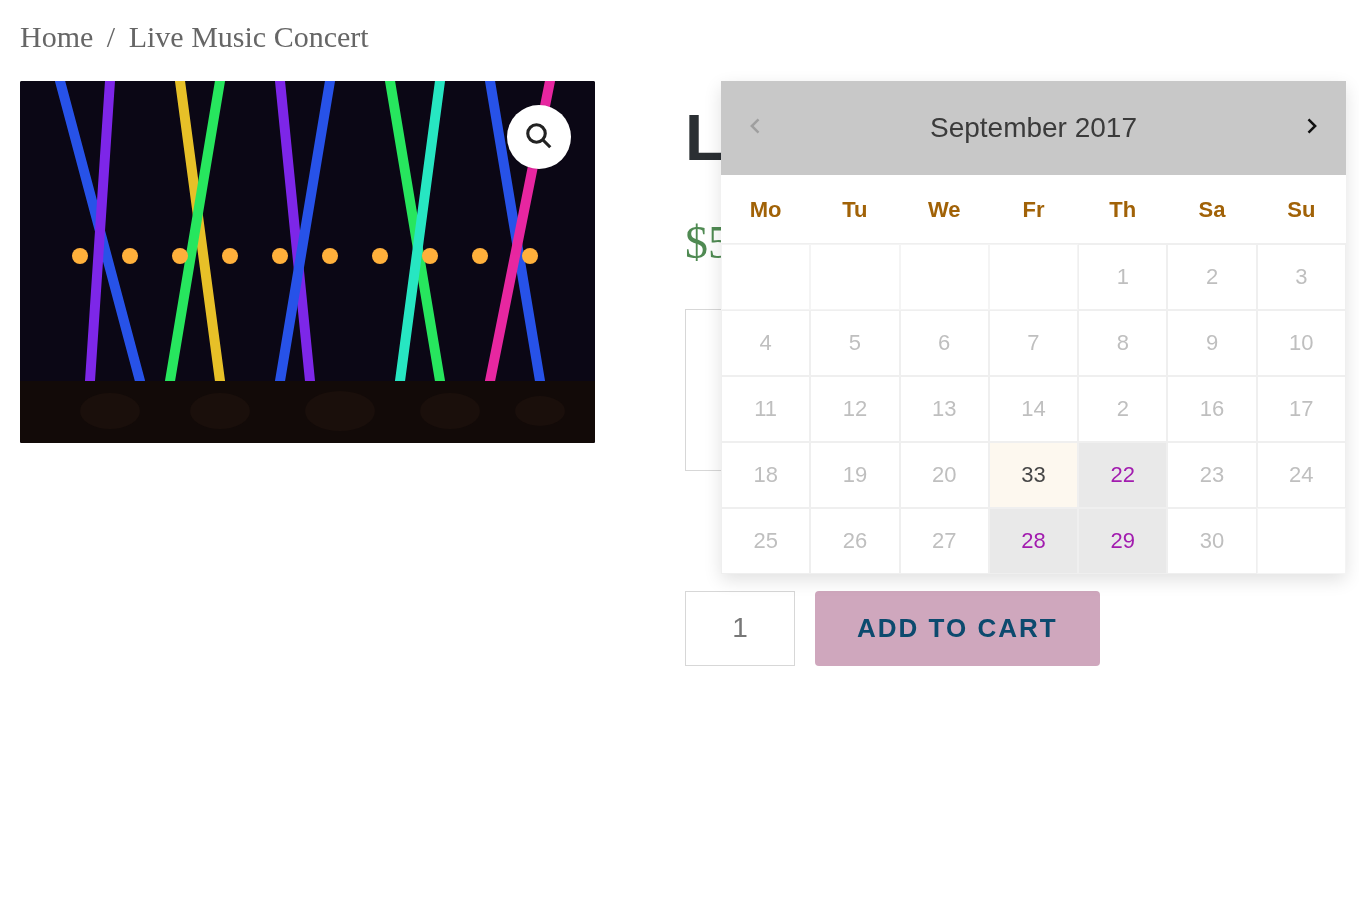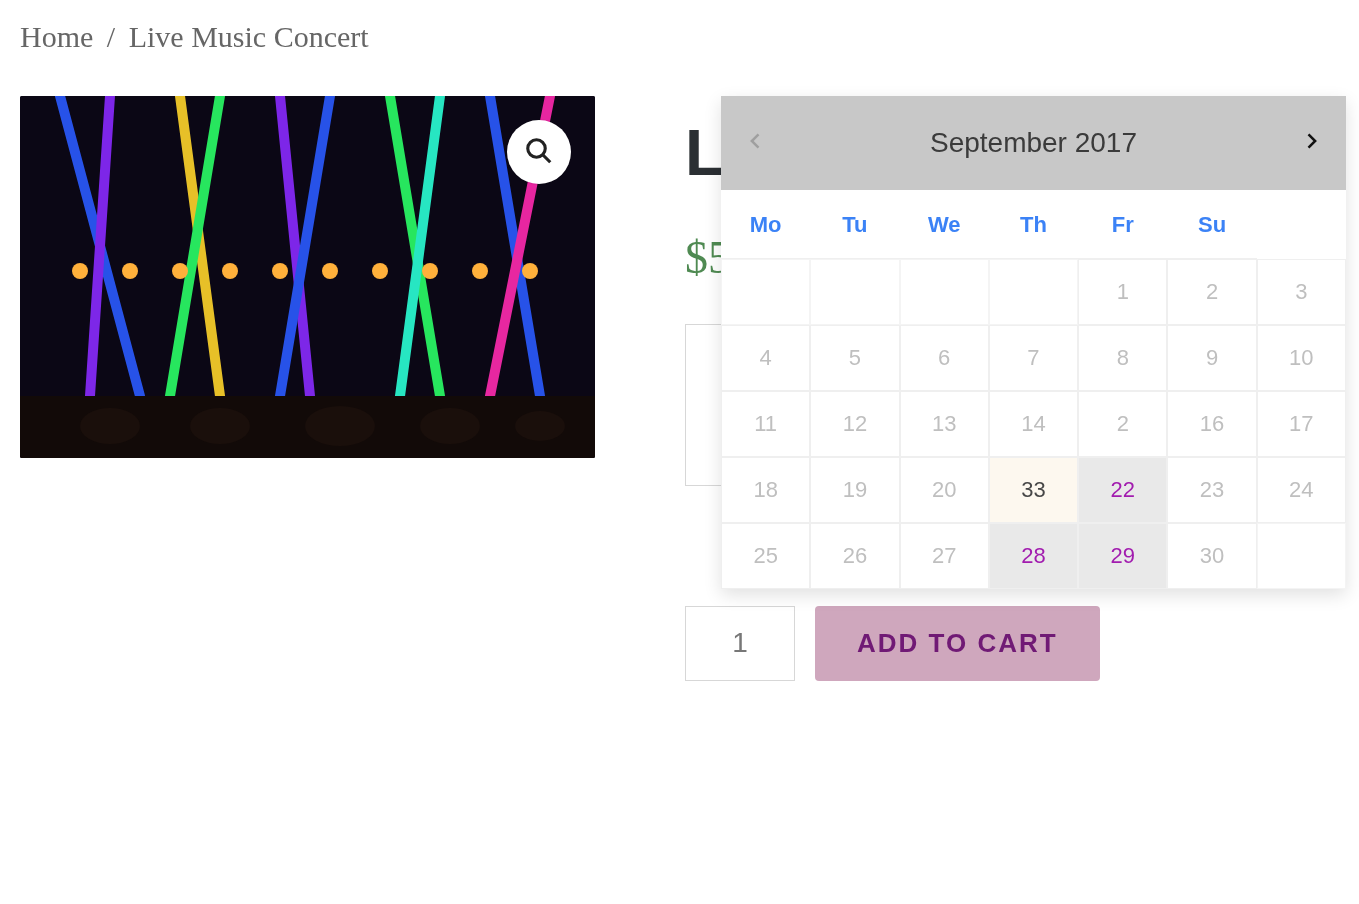--- a/index.html
+++ b/index.html
@@ -8,21 +8,21 @@
     background: #fff;
     color: #333;
     padding: 20px;
     width: 1359px;
   }
   
   .breadcrumb {
     font-family: Georgia, "Times New Roman", serif;
     font-size: 30px;
     color: #666;
-    margin-bottom: 42px;
+    margin-bottom: 27px;
   }
   .breadcrumb a { color: #666; text-decoration: none; }
   .breadcrumb .sep { margin: 0 6px; color: #666; }
   .breadcrumb .current { color: #666; }
 
   .columns { display: flex; gap: 90px; }
   .left { width: 575px; }
   .right { flex: 1; position: relative; }
 
   
@@ -94,21 +94,21 @@
     border: 1px solid #d7d7d7;
     text-align: center;
     font-size: 28px;
     color: #777;
   }
   .add-cart {
     height: 75px;
     padding: 0 42px;
     border: none;
     background: #cfa7bd;
-    color: #701a75;
+    color: #0c4a6e;
     font-weight: 800;
     font-size: 26px;
     letter-spacing: 2px;
     border-radius: 4px;
     cursor: pointer;
   }
 
   
   .datepicker {
     position: absolute;
@@ -139,21 +139,21 @@
     font-size: 28px; color: #3b3b3b; font-weight: 400;
   }
   .dp-grid {
     display: grid;
     grid-template-columns: repeat(7, 1fr);
   }
   .dp-dow {
     text-align: center;
     font-weight: 700;
     font-size: 22px;
-    color: #3b82f6;
+    color: #a16207;
     padding: 22px 0 20px;
     border-bottom: 1px solid #efefef;
   }
   .dp-cell {
     height: 66px;
     display: flex; align-items: center; justify-content: center;
     border: 1px solid #efefef;
     font-size: 22px;
     color: #bfbfbf;
     background: #fff;
@@ -277,22 +277,23 @@
             <svg viewBox="0 0 24 24" fill="none" stroke="#111" stroke-width="3">
               <polyline points="9 4 17 12 9 20"></polyline>
             </svg>
           </span>
         </span>
       </div>
       <div class="dp-grid" id="dp-dow-row">
           <div class="dp-dow">Mo</div>
           <div class="dp-dow">Tu</div>
           <div class="dp-dow">We</div>
+          <div class="dp-dow">Fr</div>
           <div class="dp-dow">Th</div>
-          <div class="dp-dow">Fr</div>
+          <div class="dp-dow">Sa</div>
           <div class="dp-dow">Su</div>
         </div>
       <div class="dp-grid" id="dp-cells">
           <div class="dp-cell empty"></div>
           <div class="dp-cell empty"></div>
           <div class="dp-cell empty"></div>
           <div class="dp-cell empty"></div>
           <div class="dp-cell">1</div>
           <div class="dp-cell">2</div>
           <div class="dp-cell">3</div>

